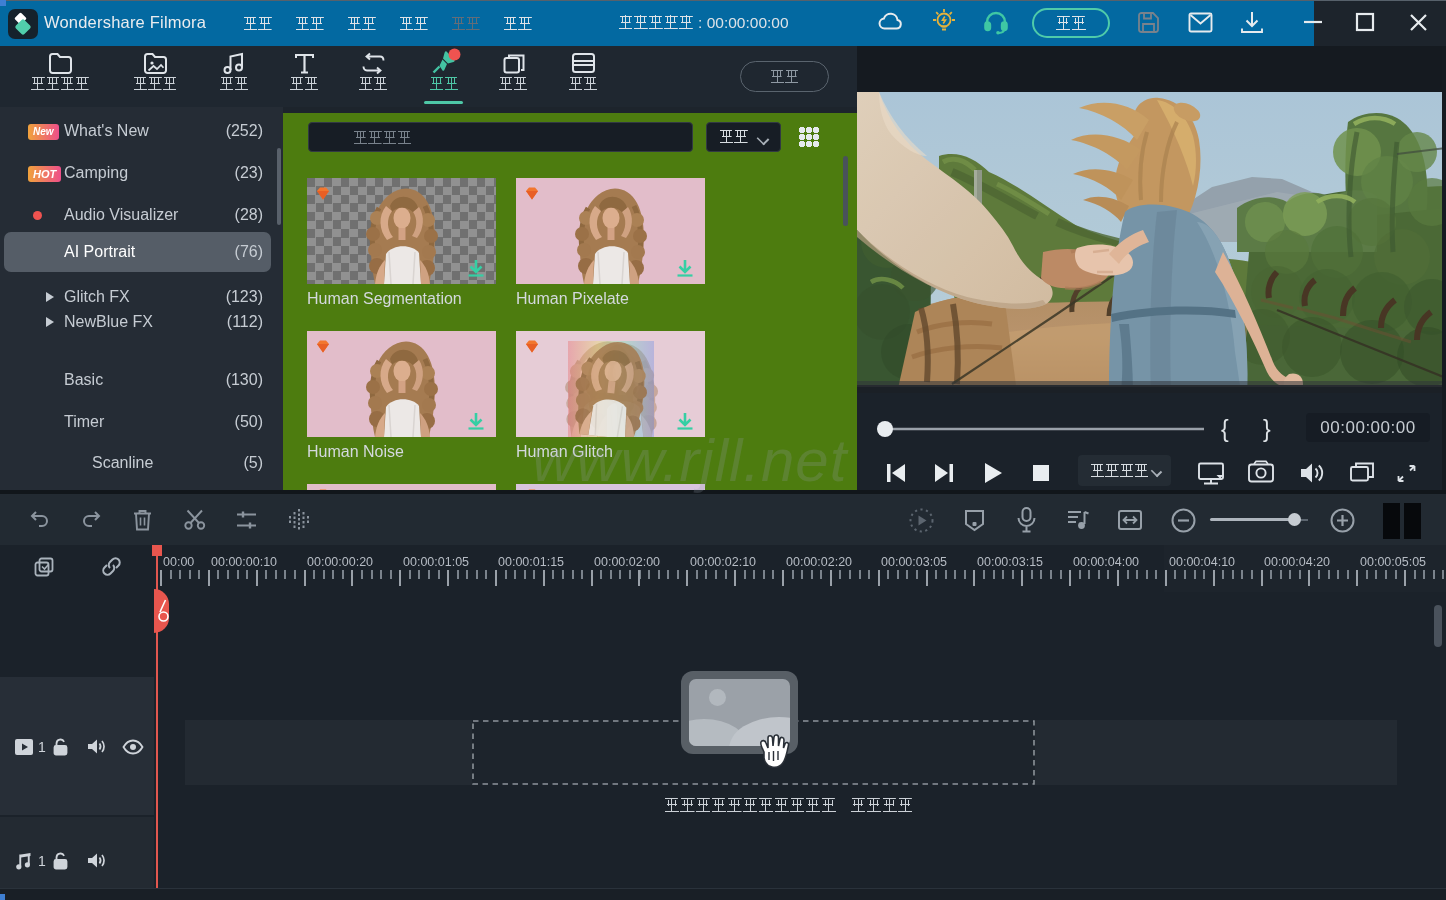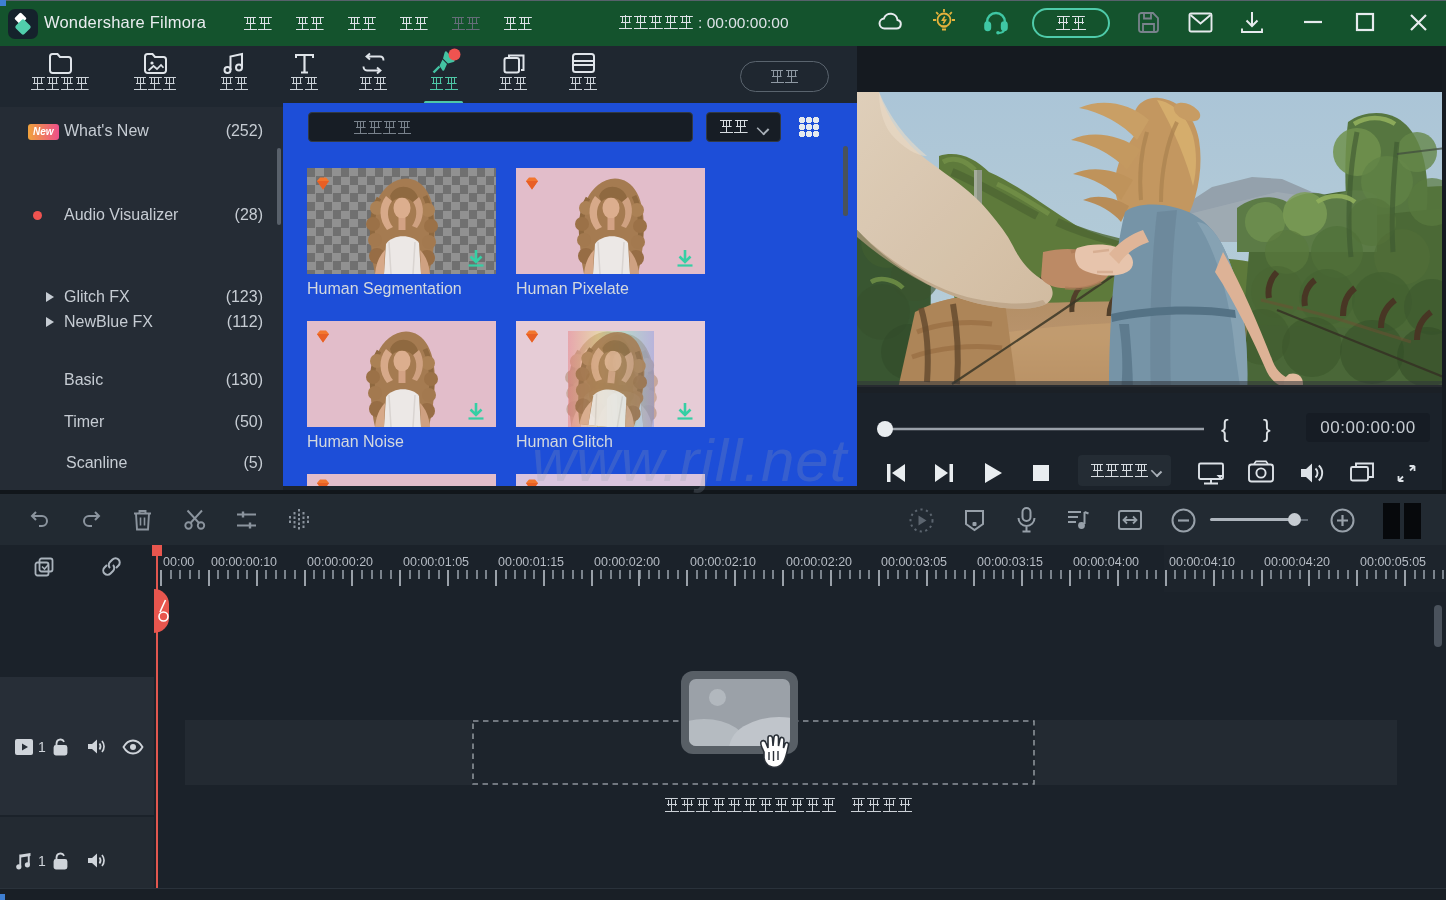--- a/index.html
+++ b/index.html
@@ -8,21 +8,21 @@
 
 .z{display:inline-block;width:.88em;height:.92em;margin:0 .05em;vertical-align:-.08em;
 background:
 linear-gradient(var(--c),var(--c)) 50% 4%/92% 8% no-repeat,
 linear-gradient(var(--c),var(--c)) 50% 50%/74% 8% no-repeat,
 linear-gradient(var(--c),var(--c)) 50% 96%/100% 8% no-repeat,
 linear-gradient(var(--c),var(--c)) 24% 26%/8% 46% no-repeat,
 linear-gradient(var(--c),var(--c)) 50% 50%/8% 96% no-repeat,
 linear-gradient(var(--c),var(--c)) 78% 26%/8% 46% no-repeat}
 
-#titlebar{position:absolute;left:0;top:0;width:1446px;height:46px;background:#14532d}
+#titlebar{position:absolute;left:0;top:0;width:1314px;height:46px;background:#0369a1}
 #topline{position:absolute;left:0;top:0;width:1446px;height:1px;background:#57616b}
 #corner{position:absolute;left:0;top:0;width:6px;height:6px;background:#3f7fd2}
 #logo{position:absolute;left:8px;top:9px;width:30px;height:30px;border-radius:7px;background:#15222c}
 #logo .d1{position:absolute;left:8px;top:5px;width:9px;height:9px;background:#fff;transform:rotate(45deg);border-radius:1.5px}
 #logo .d2{position:absolute;left:9px;top:12px;width:12px;height:12px;background:#51ceac;transform:rotate(45deg);border-radius:2px}
 #apptitle{position:absolute;left:44px;top:13px;font-size:16.5px;color:#e9ecef;letter-spacing:.2px}
 .menu{position:absolute;top:15px;font-size:15px;--c:#dde2e7}
 .menu.dim{--c:#646d78}
 #proj{position:absolute;left:618px;top:14px;font-size:15.5px;color:#dde2e7;--c:#dde2e7}
 #loginbtn{position:absolute;left:1032px;top:8px;width:78px;height:30px;border:2px solid #4fcbaa;border-radius:15px;text-align:center;line-height:27px;font-size:16px;--c:#dfe4e8}
@@ -38,21 +38,21 @@
 .sitem{position:absolute;left:4px;width:267px;height:36px;line-height:36px;font-size:16px;color:#c6ccd3}
 .sitem .cnt{position:absolute;right:8px;color:#c6ccd3}
 .sitem.sel{background:#555d67;border-radius:7px;color:#fff}
 .badge{position:absolute;left:24px;top:11px;height:16px;border-radius:3px;font-size:11px;font-style:italic;font-weight:bold;color:#fff;line-height:16px;padding:0 5px;background:linear-gradient(90deg,#f0a23c,#ee4f8a)}
 .reddot{position:absolute;left:29px;top:14px;width:9px;height:9px;border-radius:50%;background:#ef5350}
 .tri{position:absolute;left:42px;top:13px;width:0;height:0;border-left:8px solid #c6ccd3;border-top:5px solid transparent;border-bottom:5px solid transparent}
 #sscroll{position:absolute;left:277px;top:41px;width:4px;height:77px;background:#59616b;border-radius:2px}
 #collapse{position:absolute;left:283px;top:282px;width:20px;height:40px;background:#2a323b;border-radius:0 6px 6px 0}
 #collapse:after{content:"";position:absolute;left:5px;top:14px;border-right:8px solid #dfe3e7;border-top:6px solid transparent;border-bottom:6px solid transparent}
 
-#effects{position:absolute;left:283px;top:103px;width:574px;height:383px;background:#1d4ed8;overflow:hidden}
+#effects{position:absolute;left:283px;top:113px;width:574px;height:383px;background:#4d7c0f;overflow:hidden}
 #searchbox{position:absolute;left:25px;top:9px;width:385px;height:30px;background:#171d25;border:1px solid #313943;border-radius:4px}
 #searchbox .ph{position:absolute;left:44px;top:6px;font-size:15px;--c:#79828c}
 #allbox{position:absolute;left:423px;top:9px;width:75px;height:30px;background:#171d25;border:1px solid #313943;border-radius:4px;line-height:28px;padding-left:12px;font-size:15px;--c:#d7dce1}
 #allbox:after{content:"";position:absolute;right:12px;top:11px;width:8px;height:8px;border-right:2px solid #aab1b9;border-bottom:2px solid #aab1b9;transform:rotate(45deg) scale(1,.8)}
 #gridico{position:absolute;left:515px;top:13px;width:22px;height:22px;
 background:radial-gradient(circle 3px at 4px 4px,#e6eaee 98%,transparent),radial-gradient(circle 3px at 11px 4px,#e6eaee 98%,transparent),radial-gradient(circle 3px at 18px 4px,#e6eaee 98%,transparent),radial-gradient(circle 3px at 4px 11px,#e6eaee 98%,transparent),radial-gradient(circle 3px at 11px 11px,#e6eaee 98%,transparent),radial-gradient(circle 3px at 18px 11px,#e6eaee 98%,transparent),radial-gradient(circle 3px at 4px 18px,#e6eaee 98%,transparent),radial-gradient(circle 3px at 11px 18px,#e6eaee 98%,transparent),radial-gradient(circle 3px at 18px 18px,#e6eaee 98%,transparent)}
 .card{position:absolute;width:189px}
 .thumb{position:relative;width:189px;height:106px;overflow:hidden}
 .thumb .gem{position:absolute;left:8px;top:8px}
 .thumb .dl{position:absolute;right:10px;bottom:6px}
@@ -125,26 +125,28 @@
 <div class="tab" style="left:354px;top:75px;width:38px"><span class="tl"><b class="z"></b><b class="z"></b></span></div>
 <div class="tab act" style="left:425px;top:75px;width:38px"><span class="tl"><b class="z"></b><b class="z"></b></span></div>
 <div class="tab" style="left:494px;top:75px;width:38px"><span class="tl"><b class="z"></b><b class="z"></b></span></div>
 <div class="tab" style="left:564px;top:75px;width:38px"><span class="tl"><b class="z"></b><b class="z"></b></span></div>
 
 <div id="tabline"></div>
 <div id="exportbtn"><b class="z"></b><b class="z"></b></div>
 
 <div id="sidebar">
 <div class="sitem" style="top:6px"><span class="badge" style="font-size:10px">New</span><span style="margin-left:60px">What's New</span><span class="cnt">(252)</span></div>
+<div class="sitem" style="top:48px"><span class="badge">HOT</span><span style="margin-left:60px">Camping</span><span class="cnt">(23)</span></div>
 <div class="sitem" style="top:90px"><span class="reddot"></span><span style="margin-left:60px">Audio Visualizer</span><span class="cnt">(28)</span></div>
+<div class="sitem sel" style="top:125px;height:40px;line-height:40px"><span style="margin-left:60px">AI Portrait</span><span class="cnt">(76)</span></div>
 <div class="sitem" style="top:172px"><span class="tri"></span><span style="margin-left:60px">Glitch FX</span><span class="cnt">(123)</span></div>
 <div class="sitem" style="top:197px"><span class="tri"></span><span style="margin-left:60px">NewBlue FX</span><span class="cnt">(112)</span></div>
 <div class="sitem" style="top:255px"><span style="margin-left:60px">Basic</span><span class="cnt">(130)</span></div>
 <div class="sitem" style="top:297px"><span style="margin-left:60px">Timer</span><span class="cnt">(50)</span></div>
-<div class="sitem" style="top:338px"><span style="margin-left:62px">Scanline</span><span class="cnt">(5)</span></div>
+<div class="sitem" style="top:338px"><span style="margin-left:88px">Scanline</span><span class="cnt">(5)</span></div>
 <div id="sscroll"></div>
 </div>
 <div id="collapse"></div>
 
 <div id="effects">
 <div id="searchbox">
         <span class="ph"><b class="z"></b><b class="z"></b><b class="z"></b><b class="z"></b></span>
       </div>
 <div id="allbox"><b class="z"></b><b class="z"></b></div>
 <div id="gridico"></div>

